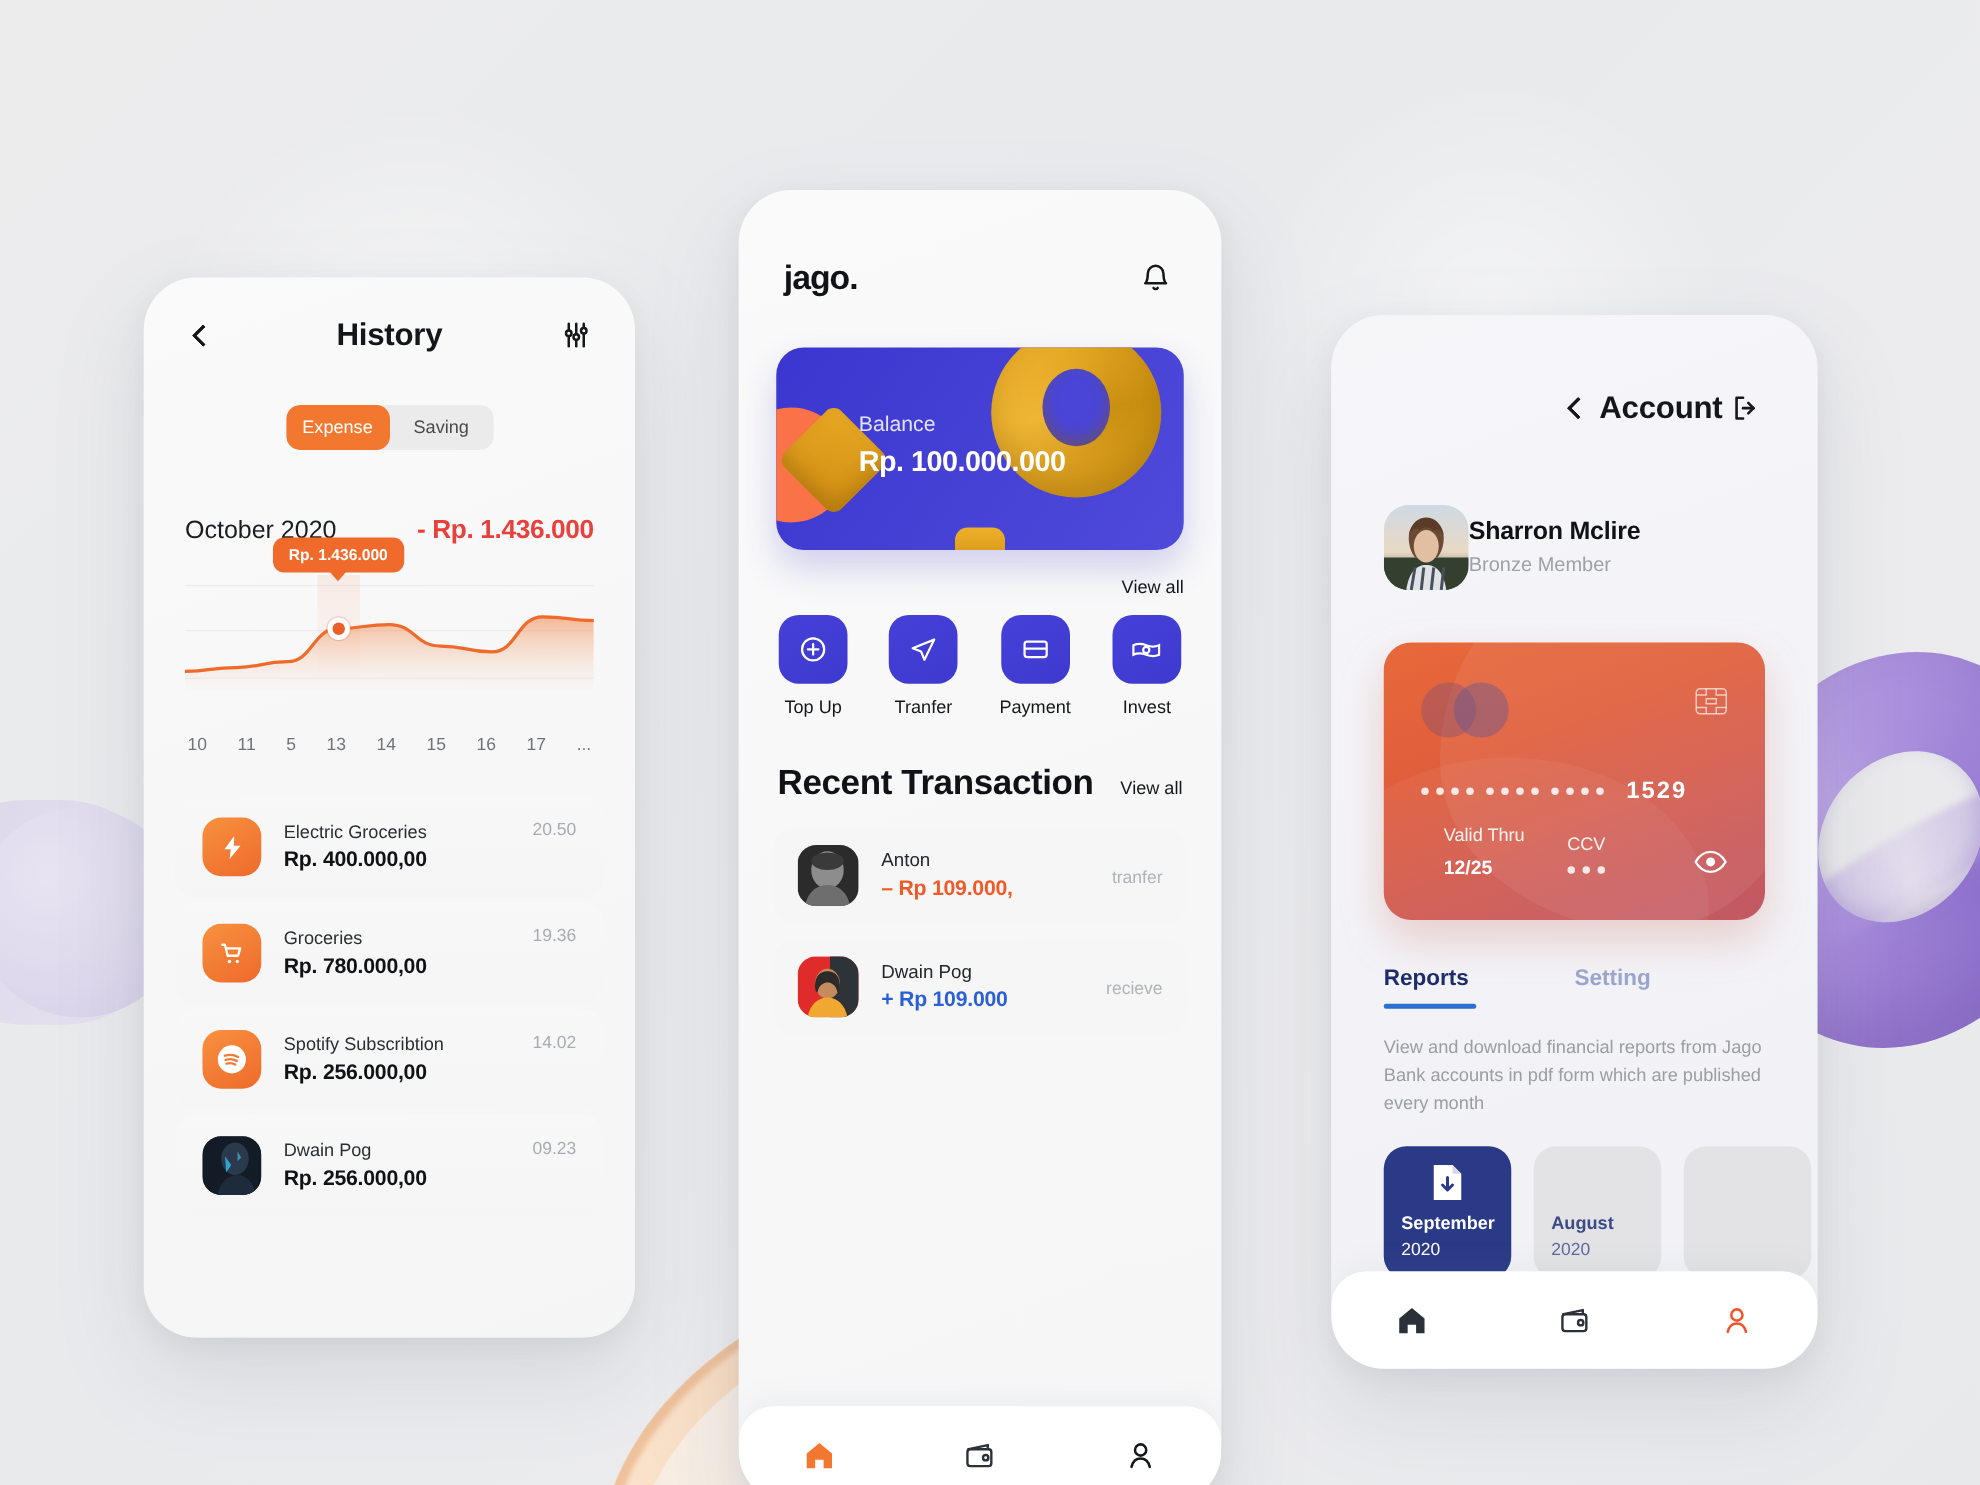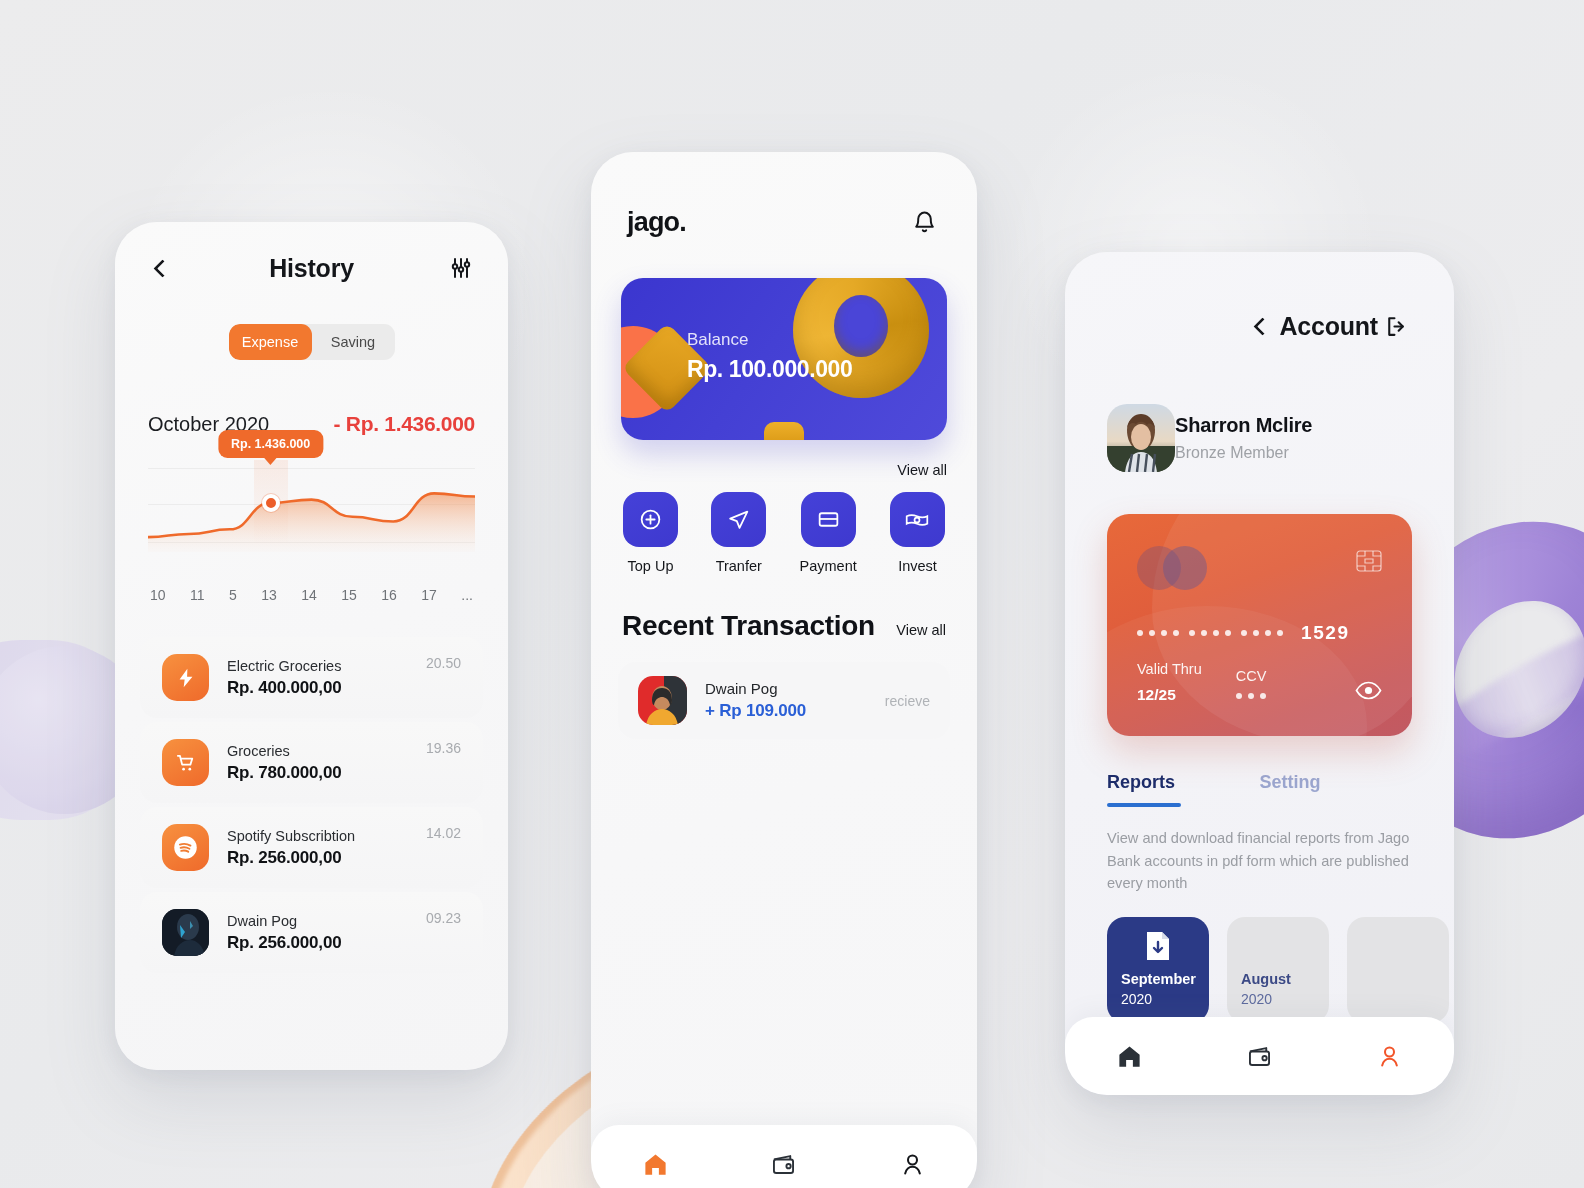--- a/index.html
+++ b/index.html
@@ -269,21 +269,21 @@
   .cc-circles i { width: 44px; height: 44px; border-radius: 50%; background: rgba(120,80,120,.38); display: block; }
   .cc-circles i:last-child { margin-left: -18px; background: rgba(95,85,150,.42); }
   .cc-chip { position: absolute; right: 30px; top: 36px; }
   .cc-number {
     position: absolute; left: 30px; top: 108px; right: 30px;
     display: flex; align-items: center; gap: 10px;
   }
   .dot-group { display: flex; gap: 6px; }
   .dot-group i { width: 6px; height: 6px; border-radius: 50%; background: rgba(255,255,255,.85); display: block; }
   .cc-last4 { font-size: 19px; font-weight: bold; color: #fff; letter-spacing: 1.6px; margin-left: 8px; }
-  .cc-bottom { position: absolute; left: 30px; bottom: 32px; right: 30px; display: flex; align-items: flex-end; gap: 34px; justify-content: space-between; }
+  .cc-bottom { position: absolute; left: 48px; bottom: 32px; right: 30px; display: flex; align-items: flex-end; gap: 34px; justify-content: space-between; }
   .cc-field-label { font-size: 14.5px; color: rgba(255,255,255,.92); margin-bottom: 9px; }
   .cc-field-value { font-size: 15.5px; font-weight: bold; color: #fff; }
   .cc-eye { margin-left: auto; cursor: pointer; }
 
   .tabs { display: flex; padding: 0 42px; margin-top: 36px; }
   .tab { flex: 1; text-align: left; cursor: pointer; }
   .tab-label { font-size: 18px; font-weight: bold; color: #9ba6cf; }
   .tab.active .tab-label { color: #1d2d6b; }
   .tab-underline { height: 4px; border-radius: 3px; background: transparent; margin-top: 10px; width: 74px; }
   .tab.active .tab-underline { background: #2b6fd0; }
@@ -522,20 +522,35 @@
 
   </div>
 
   <div class="section-row">
     <div class="section-title">Recent Transaction</div>
     <div class="section-link">View all</div>
   </div>
 
   <div class="rt-list">
 
+    <div class="rt-item">
+      <div class="rt-avatar">
+        <svg width="49" height="49" viewBox="0 0 49 49">
+          <rect width="49" height="49" fill="#2b2b2b"></rect>
+          <ellipse cx="24" cy="20" rx="13" ry="15" fill="#8d8d8d"></ellipse>
+          <path d="M6 49c2-12 10-17 18-17s16 5 18 17z" fill="#6e6e6e"></path>
+          <ellipse cx="24" cy="13" rx="13" ry="7" fill="#3a3a3a"></ellipse>
+        </svg>
+      </div>
+      <div class="rt-mid">
+        <div class="rt-name">Anton</div>
+        <div class="rt-amount out">– Rp 109.000,</div>
+      </div>
+      <div class="rt-type">tranfer</div>
+    </div>
 
     <div class="rt-item">
       <div class="rt-avatar">
         <svg width="49" height="49" viewBox="0 0 49 49">
           <rect width="49" height="49" fill="#e02b2b"></rect>
           <rect x="26" width="23" height="49" fill="#2e3338"></rect>
           <ellipse cx="24" cy="22" rx="10" ry="12" fill="#c58a5e"></ellipse>
           <path d="M14 24c0-8 4-12 10-12s10 4 10 12c0 3-1 5-2 5-1-6-5-8-8-8s-7 2-8 8c-1 0-2-2-2-5z" fill="#2b2b2b"></path>
           <path d="M8 49c2-11 9-16 16-16s14 5 16 16z" fill="#f0a830"></path>
         </svg>

